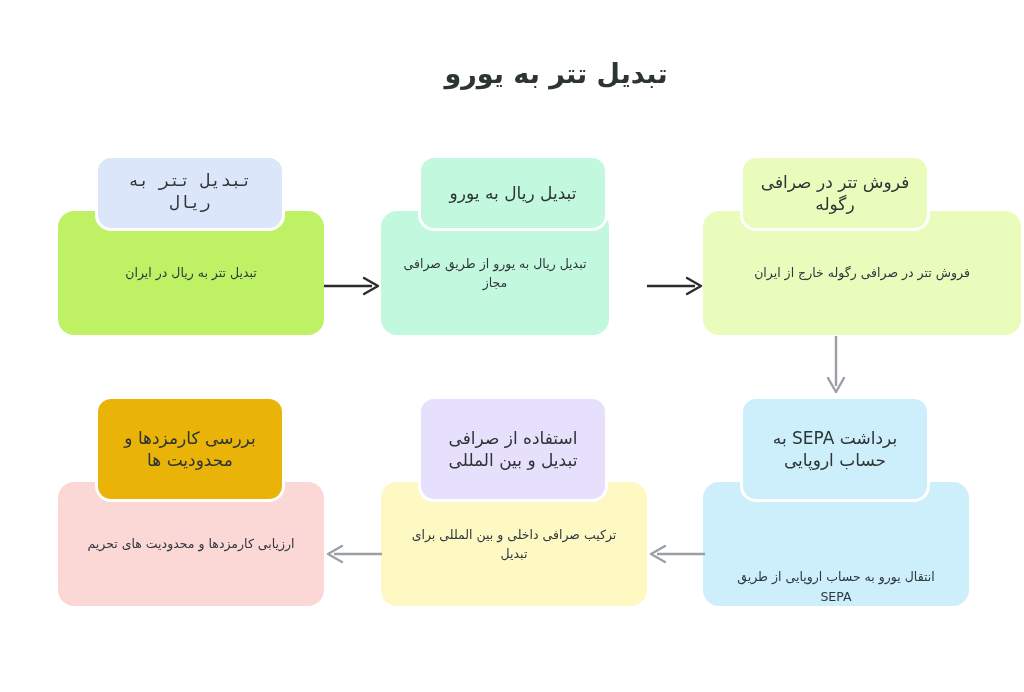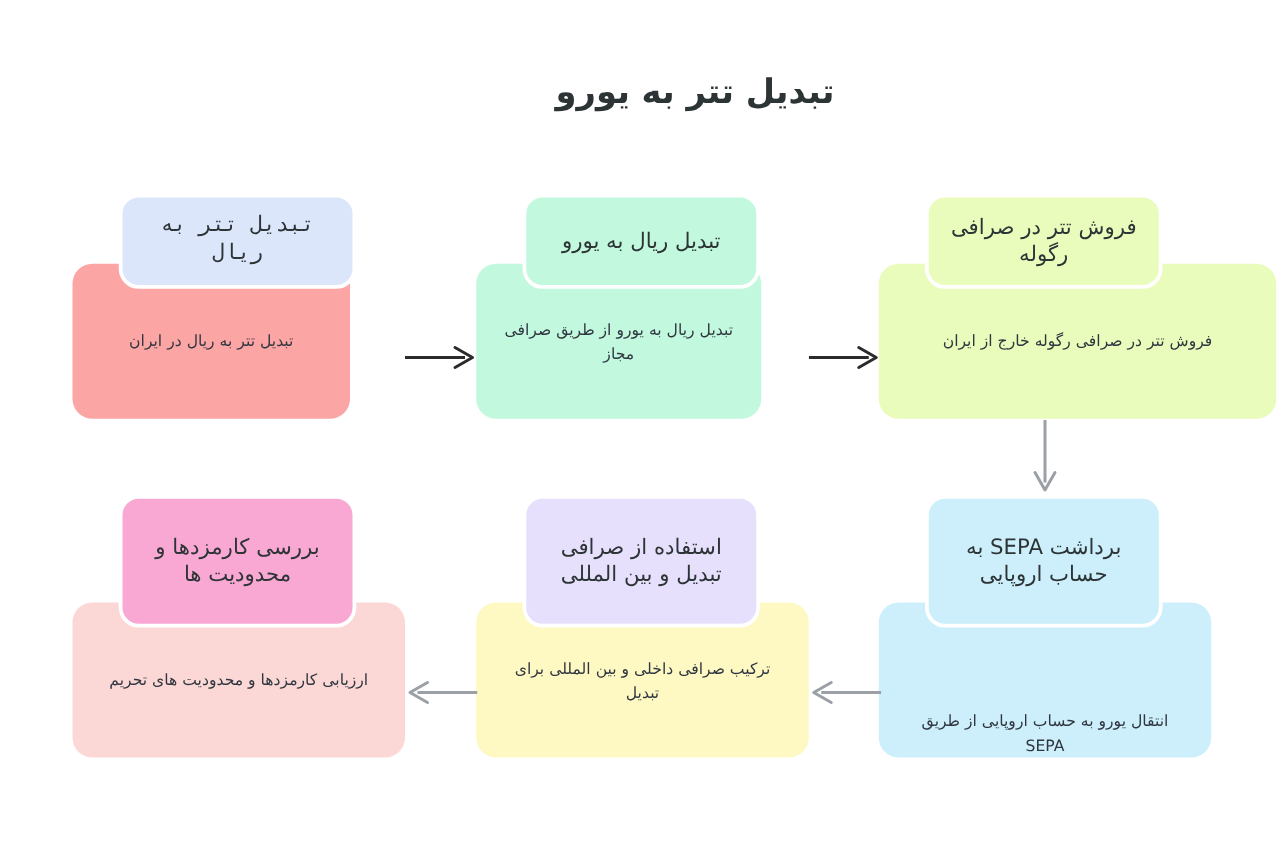--- a/index.html
+++ b/index.html
@@ -89,21 +89,21 @@
   }
 </style>
 </head>
 <body>
 
 <div id="canvas">
 
   <div class="title">تبدیل تتر به یورو</div>
 
   <div class="node" style="left:58px; top:155px; width:266px; height:180px;">
-    <div class="node-body" style="top:56px; width:222px; height:124px; background:#fca5a5;text-align:center;">
+    <div class="node-body" style="top:56px; width:266px; height:124px; background:#bef264;text-align:center;">
       <div class="node-body-text">تبدیل تتر به ریال در ایران</div>
     </div>
     <div class="node-header" style="left:37px; top:0px; width:190px; height:76px; background:#dce6fb;font-family:Liberation Mono, monospace;">
       <div class="node-header-text">تبدیل تتر به ریال</div>
     </div>
   </div>
 
   <div class="node" style="left:381px; top:155px; width:266px; height:180px;">
     <div class="node-body" style="top:56px; width:228px; height:124px; background:#c2f8de;">
       <div class="node-body-text">تبدیل ریال به یورو از طریق صرافی مجاز</div>
@@ -137,21 +137,21 @@
     </div>
     <div class="node-header" style="left:37px; top:0px; width:190px; height:106px; background:#e6e0fc;">
       <div class="node-header-text">استفاده از صرافی تبدیل و بین المللی</div>
     </div>
   </div>
 
   <div class="node" style="left:58px; top:396px; width:266px; height:210px;">
     <div class="node-body" style="top:86px; width:266px; height:124px; background:#fbd8d5;">
       <div class="node-body-text">ارزیابی کارمزدها و محدودیت های تحریم</div>
     </div>
-    <div class="node-header" style="left:37px; top:0px; width:190px; height:106px; background:#f9a8d4;">
+    <div class="node-header" style="left:37px; top:0px; width:190px; height:106px; background:#eab308;">
       <div class="node-header-text">بررسی کارمزدها و محدودیت ها</div>
     </div>
   </div>
 
   <div class="arrow" style="left:324px; top:272px; width:58px; height:28px;">
     <svg width="58" height="28" viewBox="0 0 58 28">
       <line x1="0" y1="14" x2="48" y2="14" stroke="#2b2b2b" stroke-width="2.4"></line>
       <path d="M40 6 L54 14 L40 22" fill="none" stroke="#2b2b2b" stroke-width="2.4" stroke-linecap="round" stroke-linejoin="round"></path>
     </svg>
   </div>

